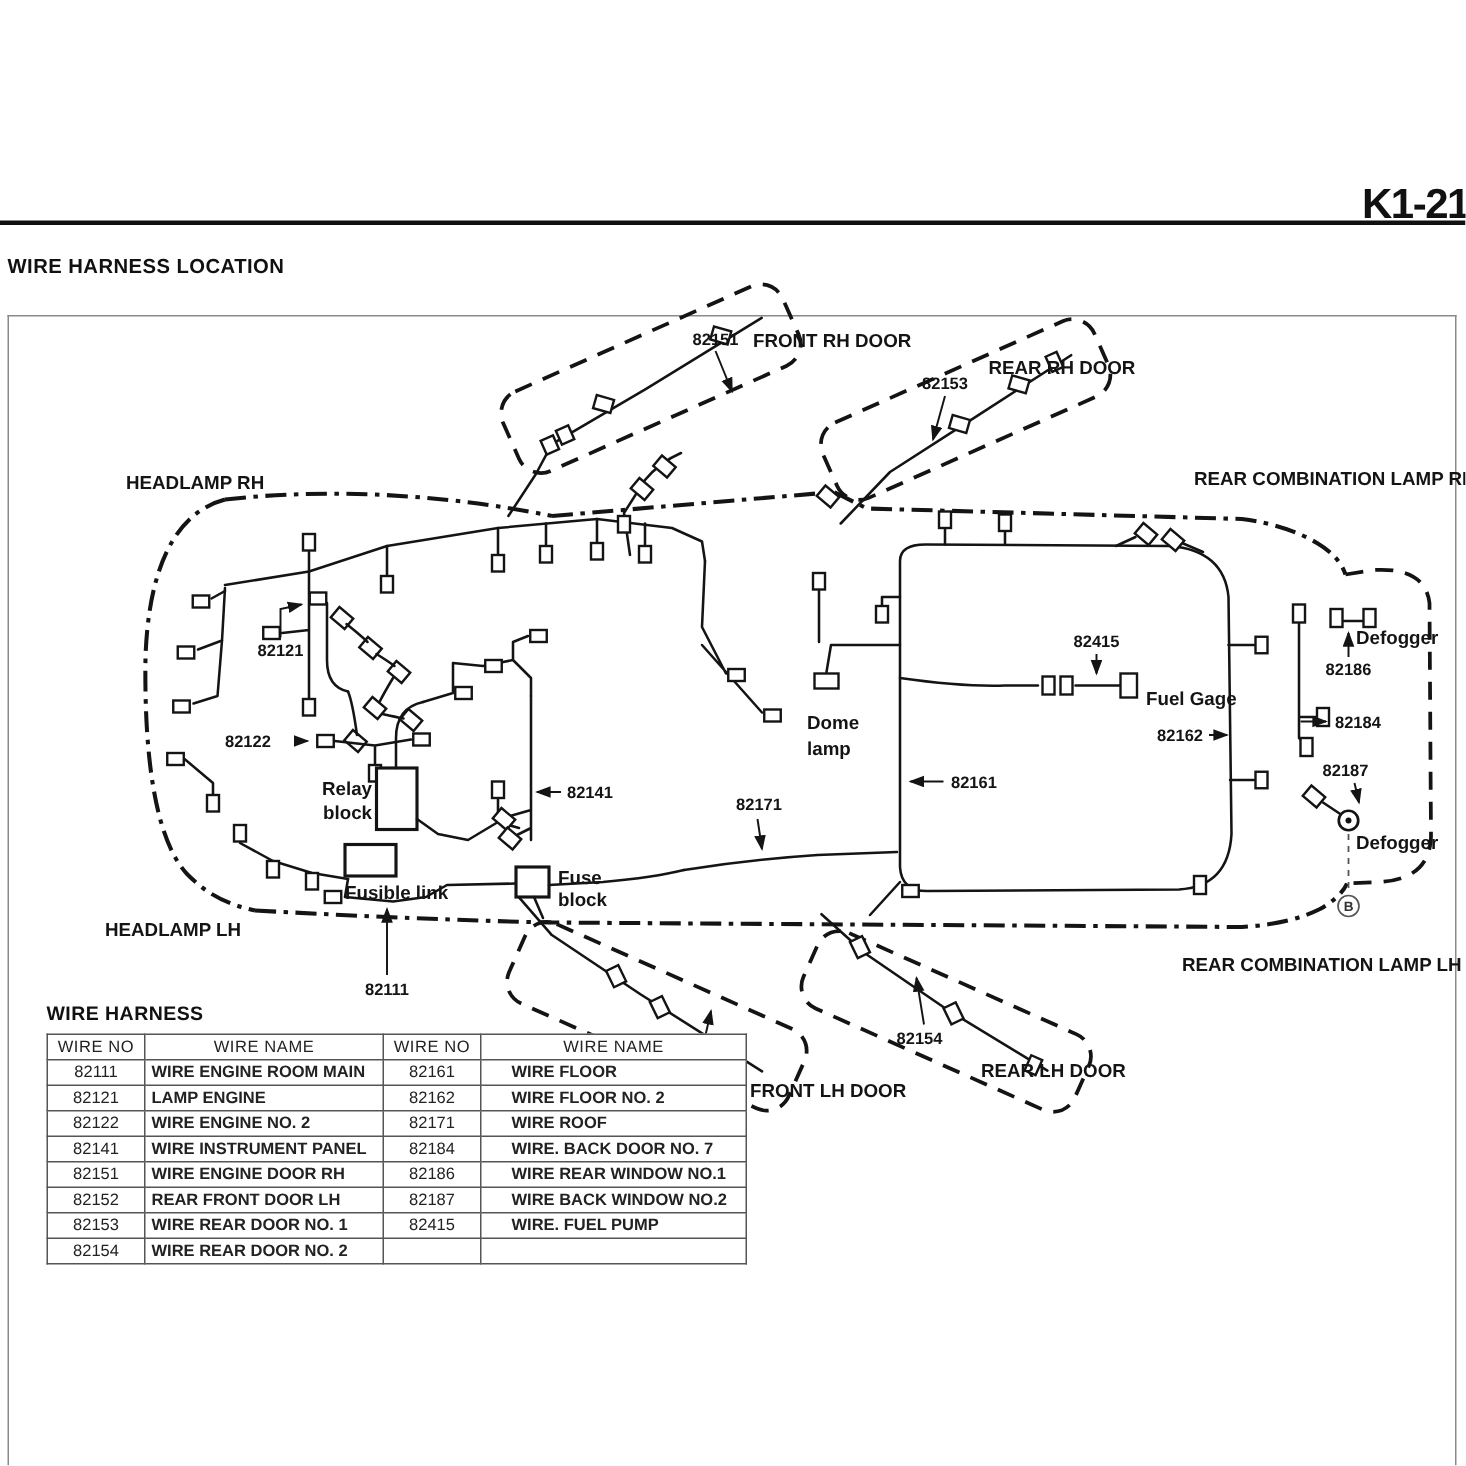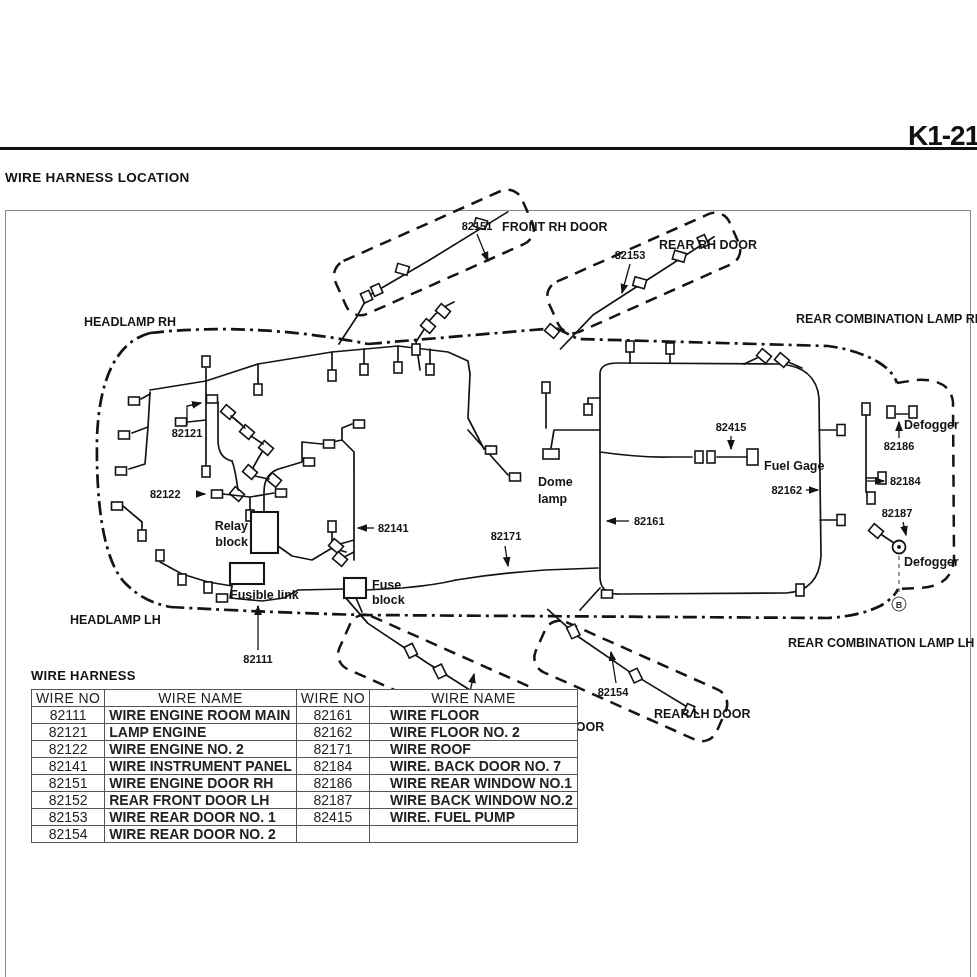--- a/index.html
+++ b/index.html
@@ -32,21 +32,21 @@
   .leader{fill:none;stroke:#141414;stroke-width:1.3;}
   .dashlead{fill:none;stroke:#555;stroke-width:1.2;stroke-dasharray:4 4;}
   .lbl{font:700 12.5px "Liberation Sans",sans-serif;fill:#141414;}
   .num{font:700 11px "Liberation Sans",sans-serif;fill:#141414;}
   .bsym{font:700 9px "Liberation Sans",sans-serif;fill:#333;}
   
   .table-block{position:absolute;left:31px;top:668px;}
   .tbl-heading{font-size:13px;font-weight:700;letter-spacing:0.3px;margin:0 0 6px 0;}
   table.wires{border-collapse:collapse;background:#fff;}
   table.wires th,table.wires td{
-    border:1px solid #555;font-size:14px;height:16px;
+    border:1px solid #555;font-size:11px;height:16px;
     padding:0 4px;white-space:nowrap;color:#222;
   }
   table.wires th{font-weight:400;text-align:center;letter-spacing:0.4px;}
   td.no{width:56px;text-align:center;}
   td.name{text-align:left;padding-left:9px;font-weight:bold;}
   td.name.c2{width:150px;}
   td.name.c4{width:152px;padding-left:20px;}
 </style>
 </head>
 <body>

